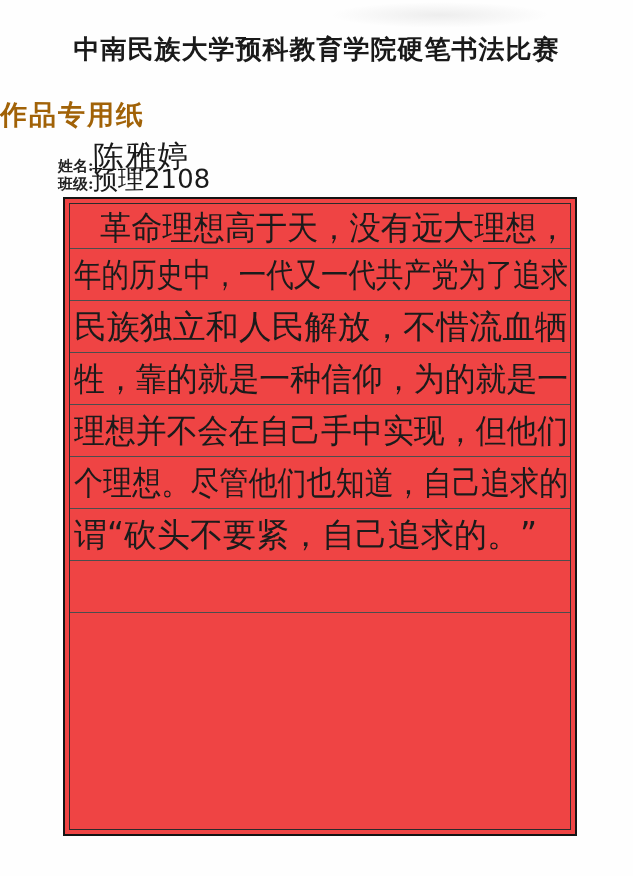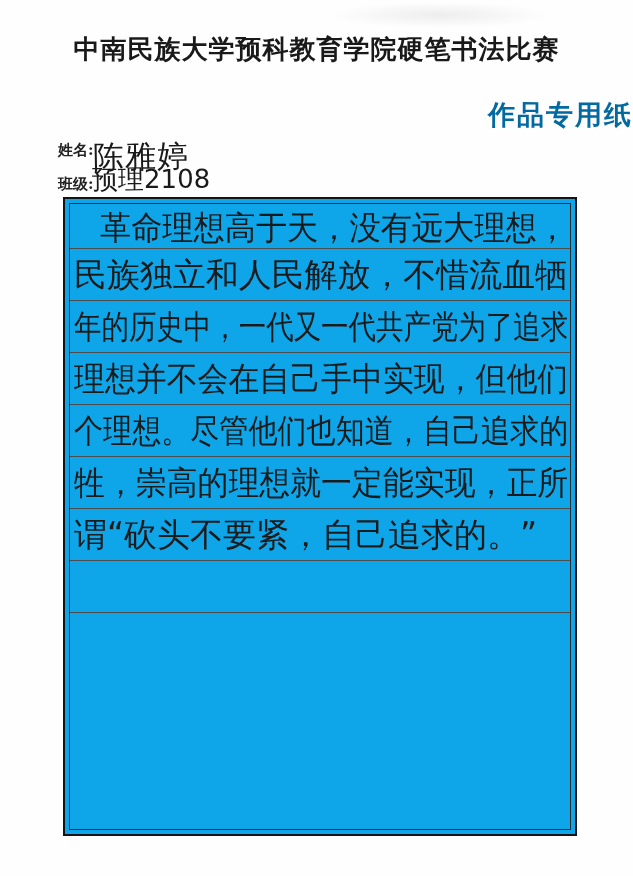--- a/index.html
+++ b/index.html
@@ -28,33 +28,33 @@
     top: 32px; left: 0; right: 0;
     text-align: center;
     font-size: 26px;
     font-weight: 600;
     letter-spacing: 1px;
     color: #191919;
   }
   .subtitle {
     position: absolute;
     top: 97px; left: 0; right: 0;
-    text-align: right;
+    text-align: left;
     font-size: 27px;
     font-weight: 600;
     letter-spacing: 2px;
-    color: #0369a1;
+    color: #a16207;
   }
   .field-label {
     position: absolute;
     font-size: 15px;
     font-weight: 600;
     color: #222222;
   }
-  .name-label  { left: 58px; top: 141px; }
+  .name-label  { left: 58px; top: 157px; }
   .class-label { left: 58px; top: 175px; }
   .hand {
     font-family: "DejaVu Sans", "Liberation Sans", cursive, sans-serif;
     font-weight: 500;
     color: #1a1a1a;
   }
   .name-value {
     position: absolute;
     left: 93px; top: 136px;
     font-size: 31px;
@@ -66,21 +66,21 @@
     left: 92px; top: 162px;
     font-size: 26px;
     transform: rotate(-0.5deg);
   }
   .box-outer {
     position: absolute;
     left: 63px; top: 197px;
     width: 514px; height: 639px;
     border: 2.5px solid #141414;
     padding: 4px;
-    background: #0ea5e9;
+    background: #ef4444;
   }
   .box-inner {
     width: 100%; height: 100%;
     border: 1.5px solid #2b2b2b;
     display: flex;
     flex-direction: column;
     overflow: hidden;
   }
   .essay-row {
     height: 52px;
@@ -112,23 +112,23 @@
   <span class="field-label name-label">姓名:</span>
   <span class="hand name-value">陈雅婷</span>
 
   <span class="field-label class-label">班级:</span>
   <span class="hand class-value">预理2108</span>
 
   <div class="box-outer">
     <div class="box-inner">
 
     <div class="essay-row"><span class="essay-text hand" style="transform: scaleX(0.945);">革命理想高于天，没有远大理想，</span></div>
+        <div class="essay-row"><span class="essay-text hand" style="transform: scaleX(0.832);">年的历史中，一代又一代共产党为了追求</span></div>
         <div class="essay-row"><span class="essay-text hand" style="transform: scaleX(0.998);">民族独立和人民解放，不惜流血牺</span></div>
-        <div class="essay-row"><span class="essay-text hand" style="transform: scaleX(0.832);">年的历史中，一代又一代共产党为了追求</span></div>
+        <div class="essay-row"><span class="essay-text hand" style="transform: scaleX(0.936);">牲，靠的就是一种信仰，为的就是一</span></div>
         <div class="essay-row"><span class="essay-text hand" style="transform: scaleX(0.936);">理想并不会在自己手中实现，但他们</span></div>
         <div class="essay-row"><span class="essay-text hand" style="transform: scaleX(0.881);">个理想。尽管他们也知道，自己追求的</span></div>
-        <div class="essay-row"><span class="essay-text hand" style="transform: scaleX(0.936);">牲，崇高的理想就一定能实现，正所</span></div>
         <div class="essay-row"><span class="essay-text hand">谓“砍头不要紧，自己追求的。”</span></div>
         <div class="essay-row"><span class="essay-text hand"></span></div>
         <div class="essay-row"><span class="essay-text hand"></span></div>
       </div>
   </div>
 </div>
 
 </body></html>

